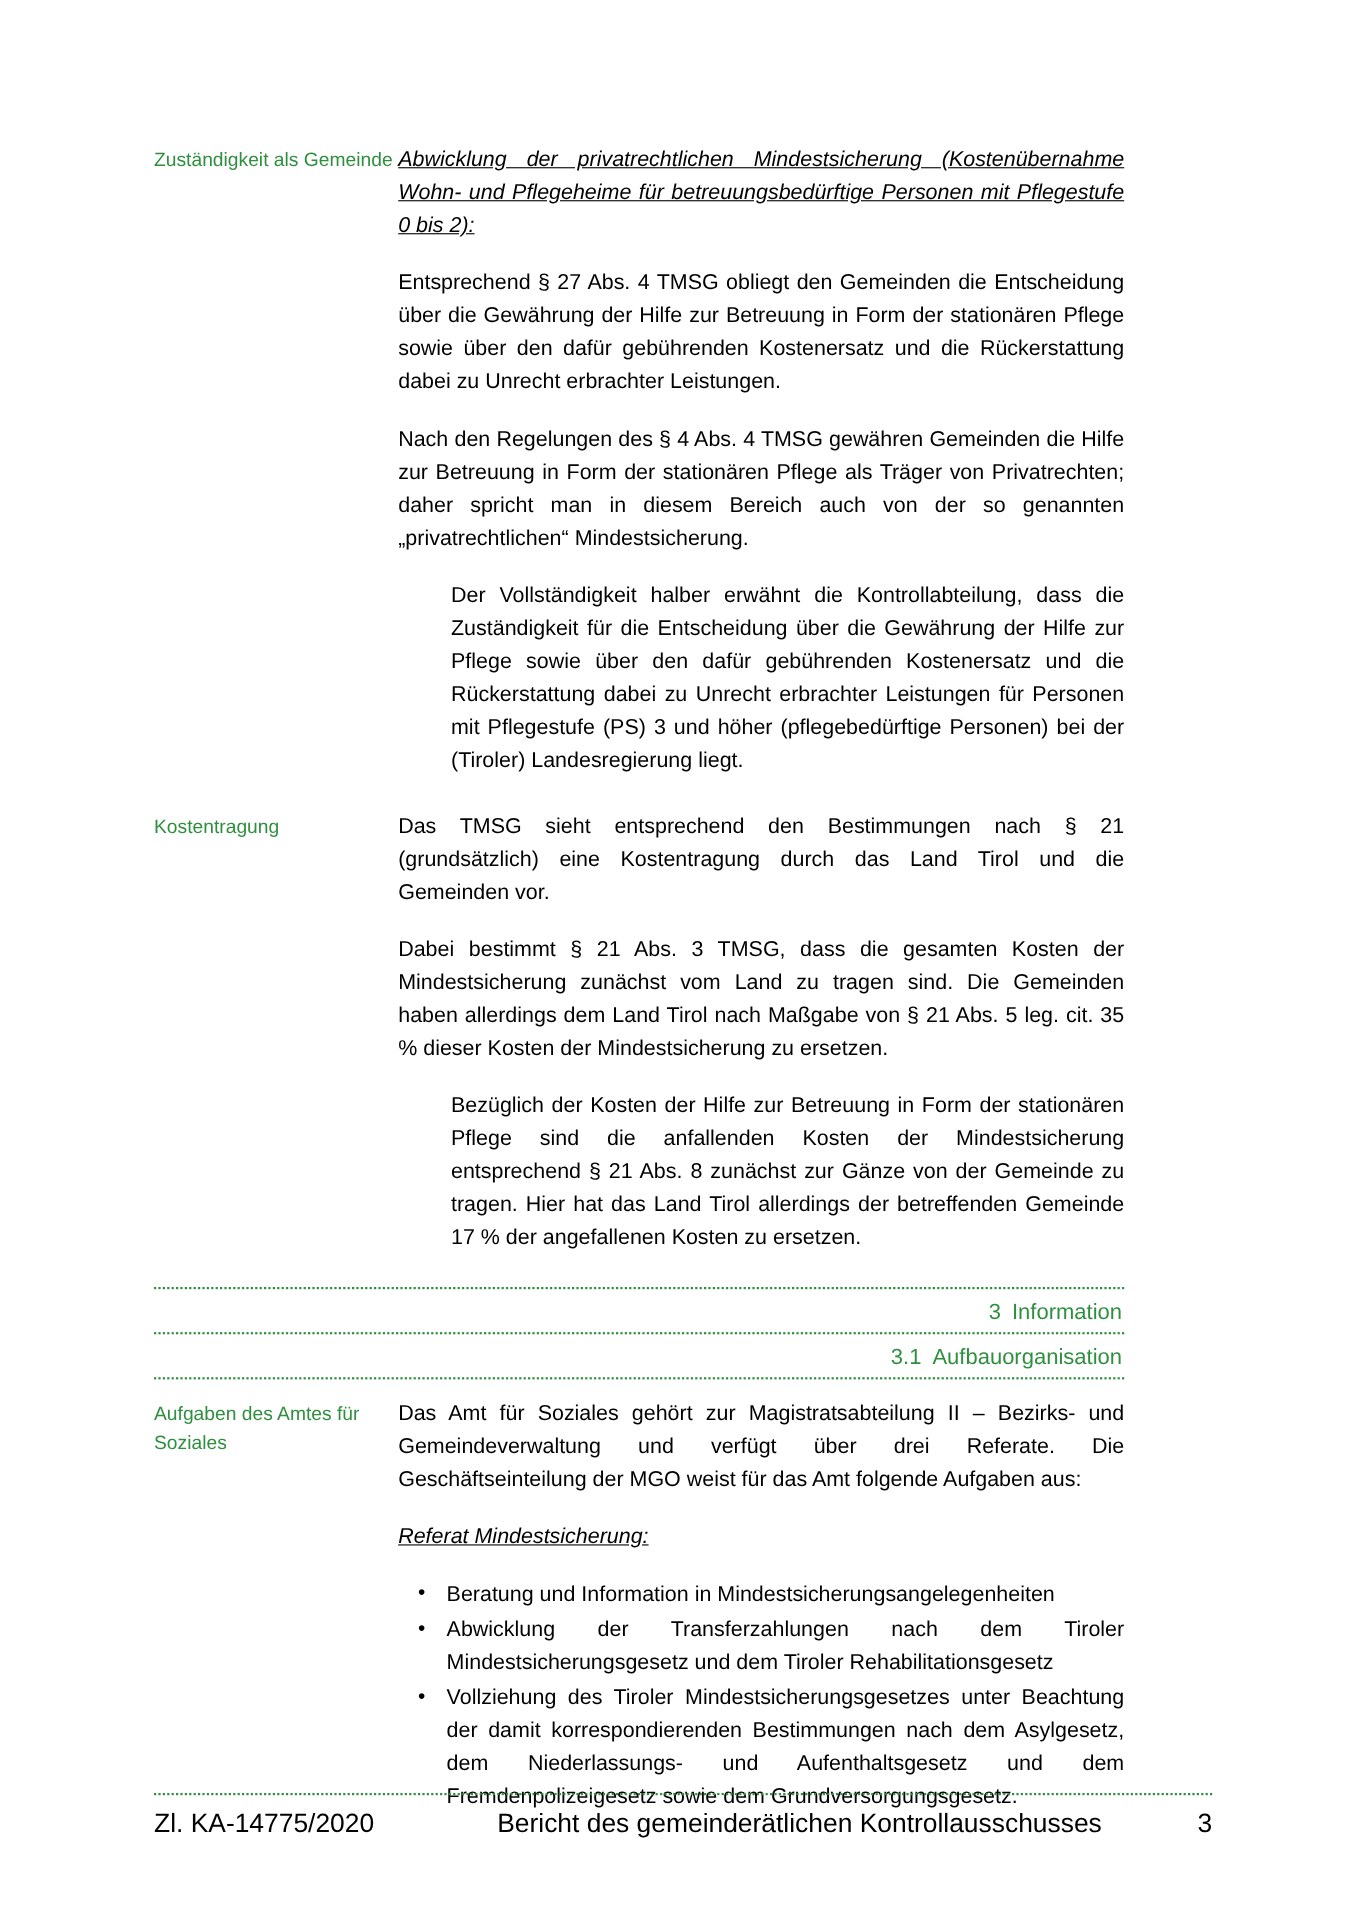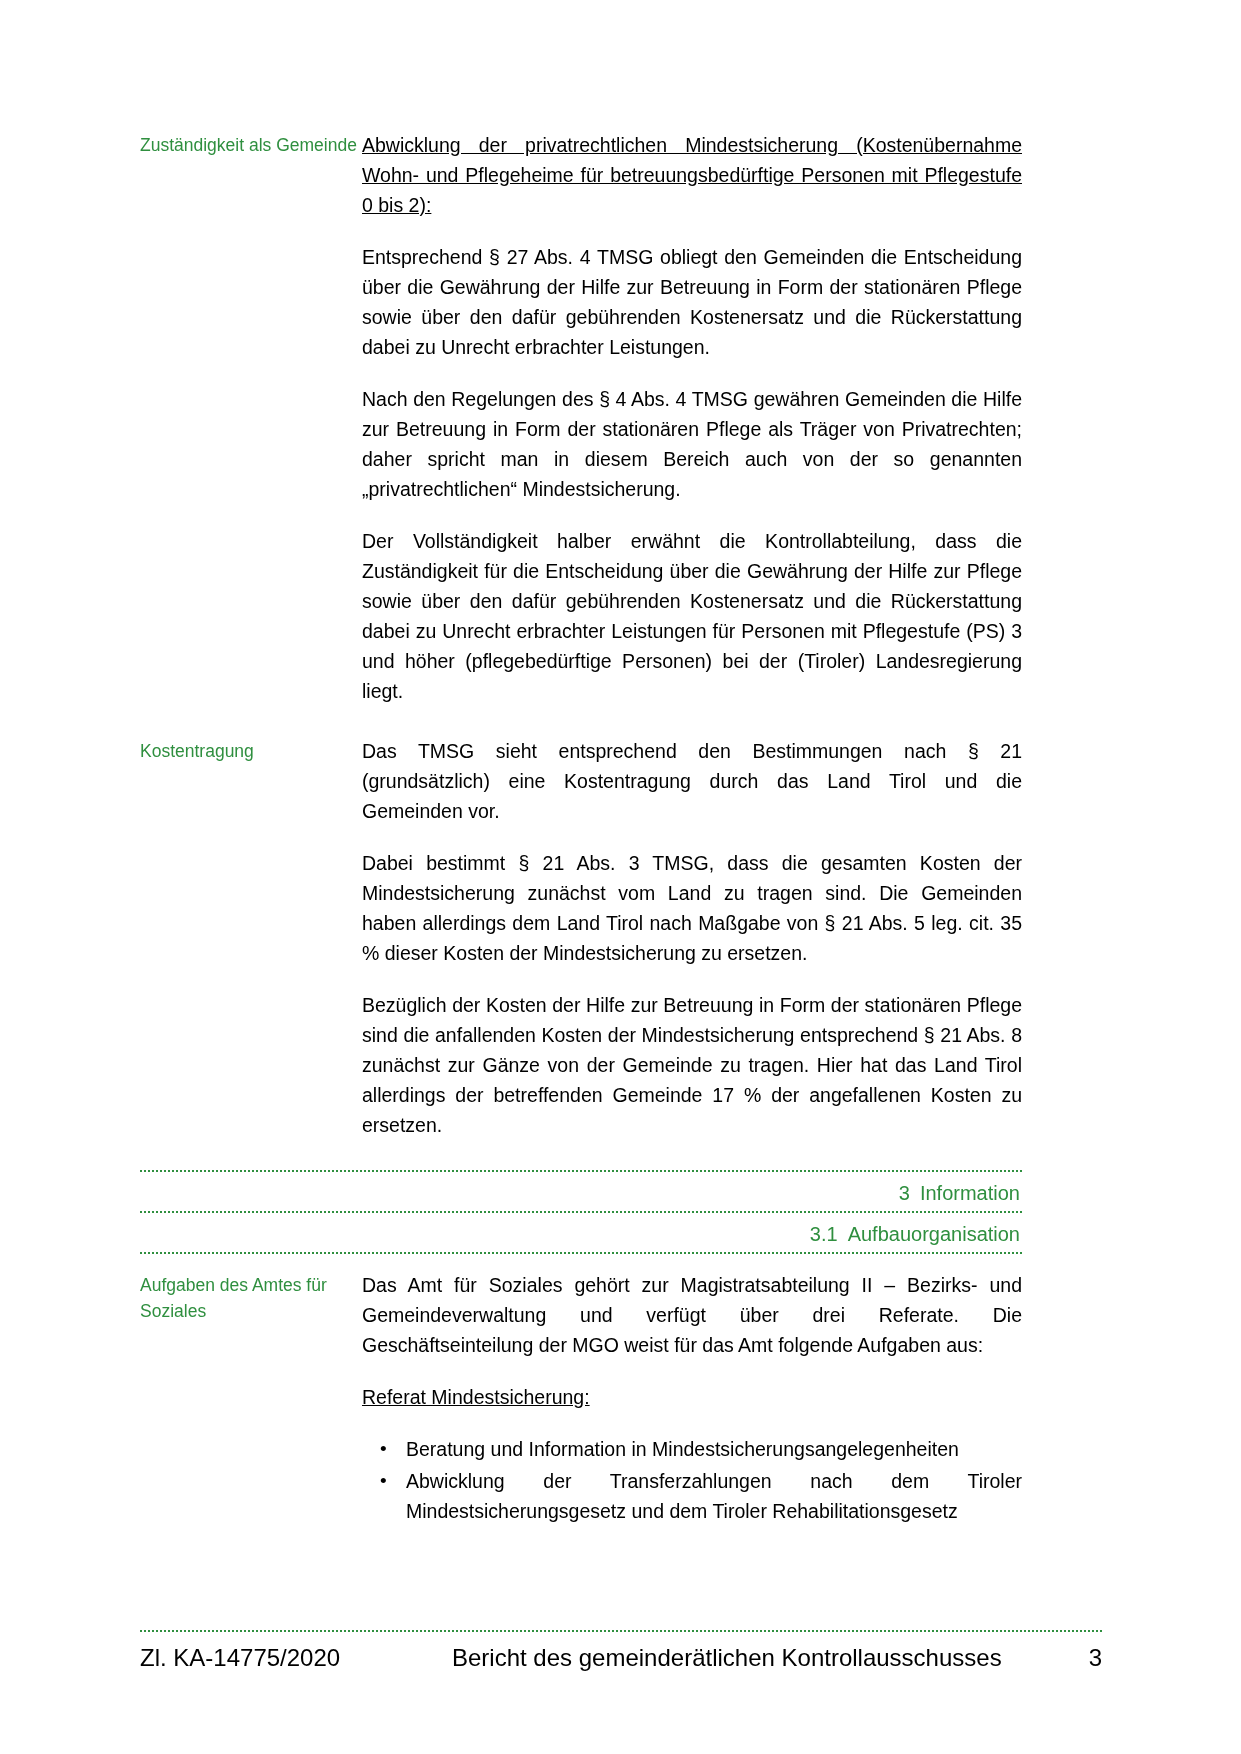--- a/index.html
+++ b/index.html
@@ -42,23 +42,25 @@
     line-height: 30px;
     color: #000;
     text-align: justify;
   }
   .bodycol p {
     margin: 0 0 22px 0;
     text-align: justify;
   }
   .bodycol p.last {
     margin-bottom: 0;
+    margin-left: 48px;
   }
   .u {
     text-decoration: underline;
+    font-style: italic;
   }
   .heading-row {
     margin-left: 140px;
     width: 882px;
   }
   .sec-heading {
     color: #2f8f3f;
     font-size: 20px;
     text-align: right;
     padding: 10px 2px 6px 0;
@@ -155,20 +157,21 @@
     <div class="spacer-16"></div>
 
     <div class="block">
       <div class="marginnote">Aufgaben des Amtes für Soziales</div>
       <div class="bodycol">
         <p>Das Amt für Soziales gehört zur Magistratsabteilung II – Bezirks- und Gemeindeverwaltung und verfügt über drei Referate. Die Geschäftseinteilung der MGO weist für das Amt folgende Aufgaben aus:</p>
         <p class="u">Referat Mindestsicherung:</p>
         <ul class="bullets">
           <li>Beratung und Information in Mindestsicherungsangelegenheiten</li>
           <li>Abwicklung der Transferzahlungen nach dem Tiroler Mindestsicherungsgesetz und dem Tiroler Rehabilitationsgesetz</li>
+          <li>Vollziehung des Tiroler Mindestsicherungsgesetzes unter Beachtung der damit korrespondierenden Bestimmungen nach dem Asylgesetz, dem Niederlassungs- und Aufenthaltsgesetz und dem Fremdenpolizeigesetz sowie dem Grundversorgungsgesetz.</li>
         </ul>
       </div>
     </div>
 
   </div>
 
   <div class="footer">
     <div class="footer-rule"></div>
     <div class="footer-row">
       <div class="footer-left">Zl. KA-14775/2020</div>

